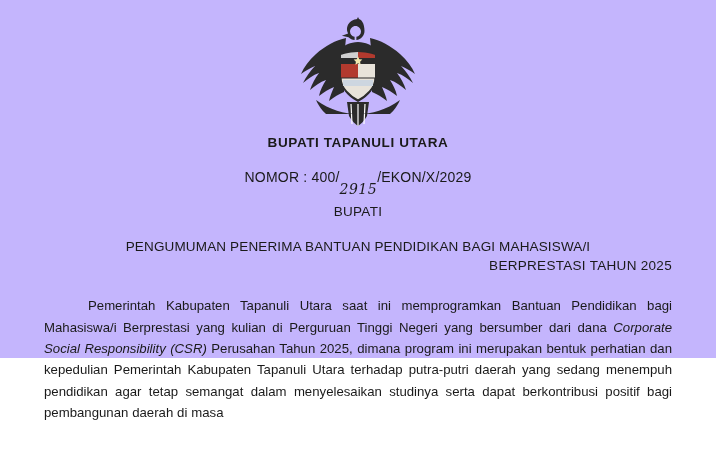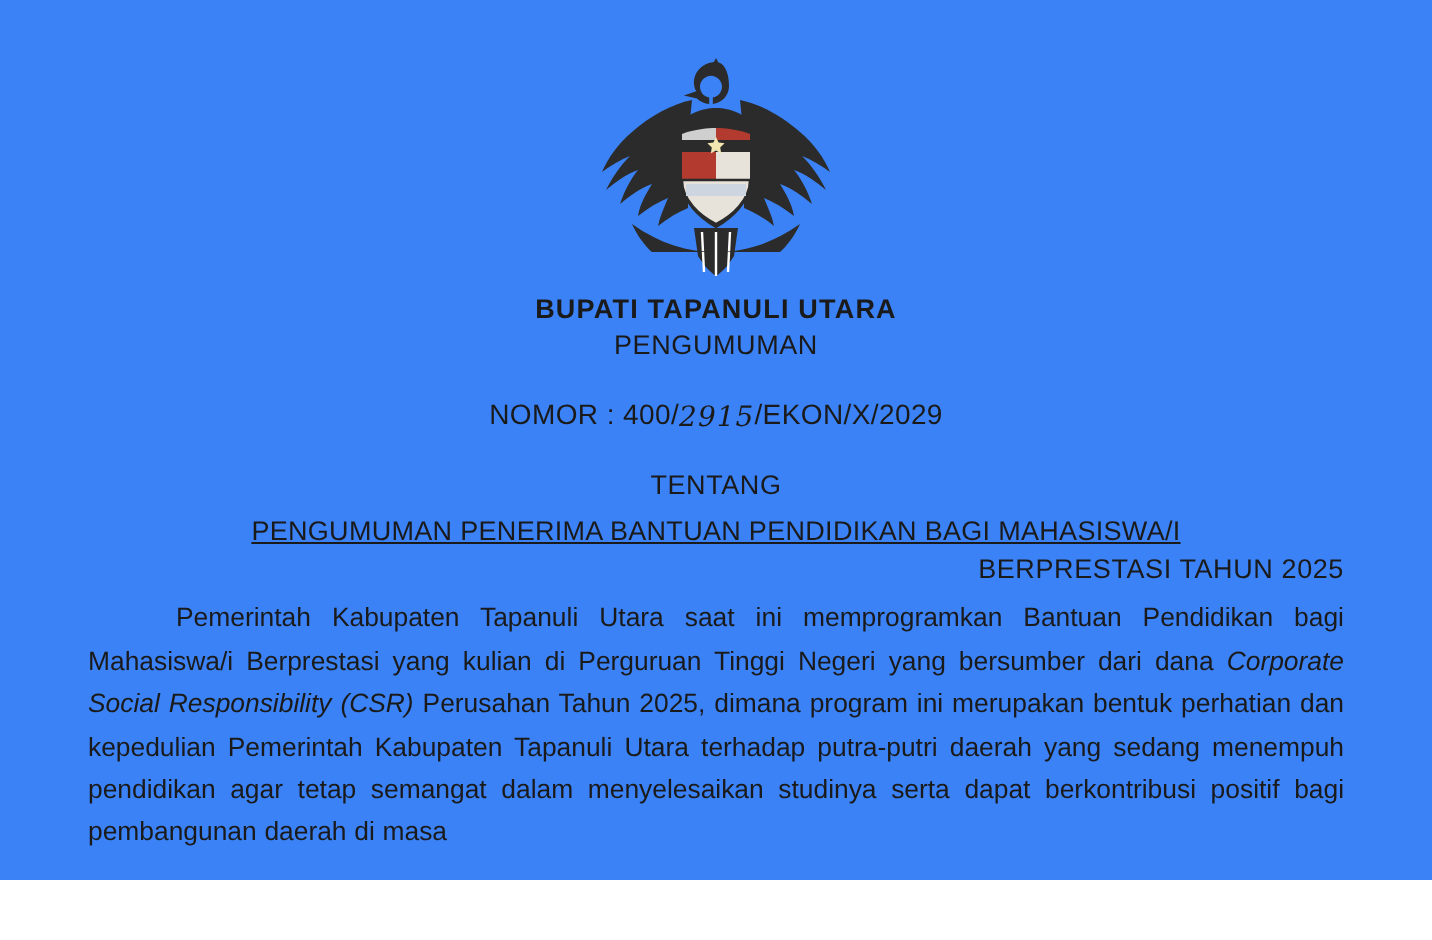--- a/index.html
+++ b/index.html
@@ -10,24 +10,24 @@
     width: 716px;
     height: 470px;
     background: #ffffff;
     font-family: "Liberation Sans", sans-serif;
     color: #1a1a1a;
     overflow: hidden;
   }
   .page {
     position: relative;
     width: 716px;
-    height: 440px;
+    height: 358px;
     box-sizing: border-box;
-    padding: 12px 44px;
-    background: #3b82f6;
+    padding: 0 44px;
+    background: #c4b5fd;
   }
 
   
   .emblem-wrap {
     display: flex;
     justify-content: center;
     padding-top: 16px;
   }
   .emblem {
     width: 120px;
@@ -56,43 +56,42 @@
     font-size: 14px;
     margin-top: 17px;
     letter-spacing: 0.2px;
   }
   .nomor-hand {
     font-family: "DejaVu Serif", serif;
     font-style: italic;
     font-size: 14px;
     letter-spacing: 0.5px;
     position: relative;
-    top: 1px;
+    top: 12px;
   }
   .line-tentang {
     font-size: 13.5px;
     margin-top: 19px;
     letter-spacing: 0.3px;
   }
   .line-title1 {
     font-size: 13.5px;
-    margin-top: 8px;
+    margin-top: 20px;
     letter-spacing: 0.15px;
-    text-decoration: underline;
   }
   .line-title2 {
     font-size: 13.5px;
     margin-top: 4px;
     letter-spacing: 0.3px;
     text-align: right;
   }
 
   
   .body-block {
-    margin-top: 6px;
+    margin-top: 22px;
   }
   .para {
     font-size: 13.2px;
     line-height: 1.62;
     text-align: justify;
     text-justify: inter-word;
     text-indent: 44px;
     margin: 0;
     word-spacing: 0.2px;
   }
@@ -138,27 +137,26 @@
 
           <path d="M43 62 l34 0 c0 10 -9 18 -17 22 c-8 -4 -17 -12 -17 -22 z" fill="#e8e3da" stroke="#2b2b2b" stroke-width="1.2"></path>
           <path d="M45 64 l30 0 l0 6 l-30 0 z" fill="#cdd6e0"></path>
         </g>
       </svg>
     </div>
   </div>
 
   <div class="head-block">
     <div class="line-bupati">BUPATI TAPANULI UTARA</div>
-    <div class="line-pengumuman">PENGUMUMAN</div>
 
     <div class="line-nomor">
       <span>NOMOR : 400/</span><span class="nomor-hand">2915</span><span>/EKON/X/2029</span>
     </div>
 
-    <div class="line-tentang">TENTANG</div>
+    <div class="line-tentang">BUPATI</div>
     <div class="line-title1">PENGUMUMAN PENERIMA BANTUAN PENDIDIKAN BAGI MAHASISWA/I</div>
     <div class="line-title2">BERPRESTASI  TAHUN 2025</div>
   </div>
 
   <div class="body-block">
     <p class="para"><span>Pemerintah Kabupaten Tapanuli Utara saat ini memprogramkan Bantuan Pendidikan bagi Mahasiswa/i Berprestasi yang kulian di Perguruan Tinggi Negeri yang bersumber dari dana </span><span class="it">Corporate Social Responsibility (CSR)</span><span> Perusahan Tahun 2025, dimana program ini merupakan bentuk perhatian dan kepedulian Pemerintah Kabupaten Tapanuli Utara terhadap putra-putri daerah yang sedang menempuh pendidikan agar tetap semangat dalam menyelesaikan studinya serta dapat berkontribusi positif bagi pembangunan daerah di masa</span></p>
   </div>
 
 </div>
 

